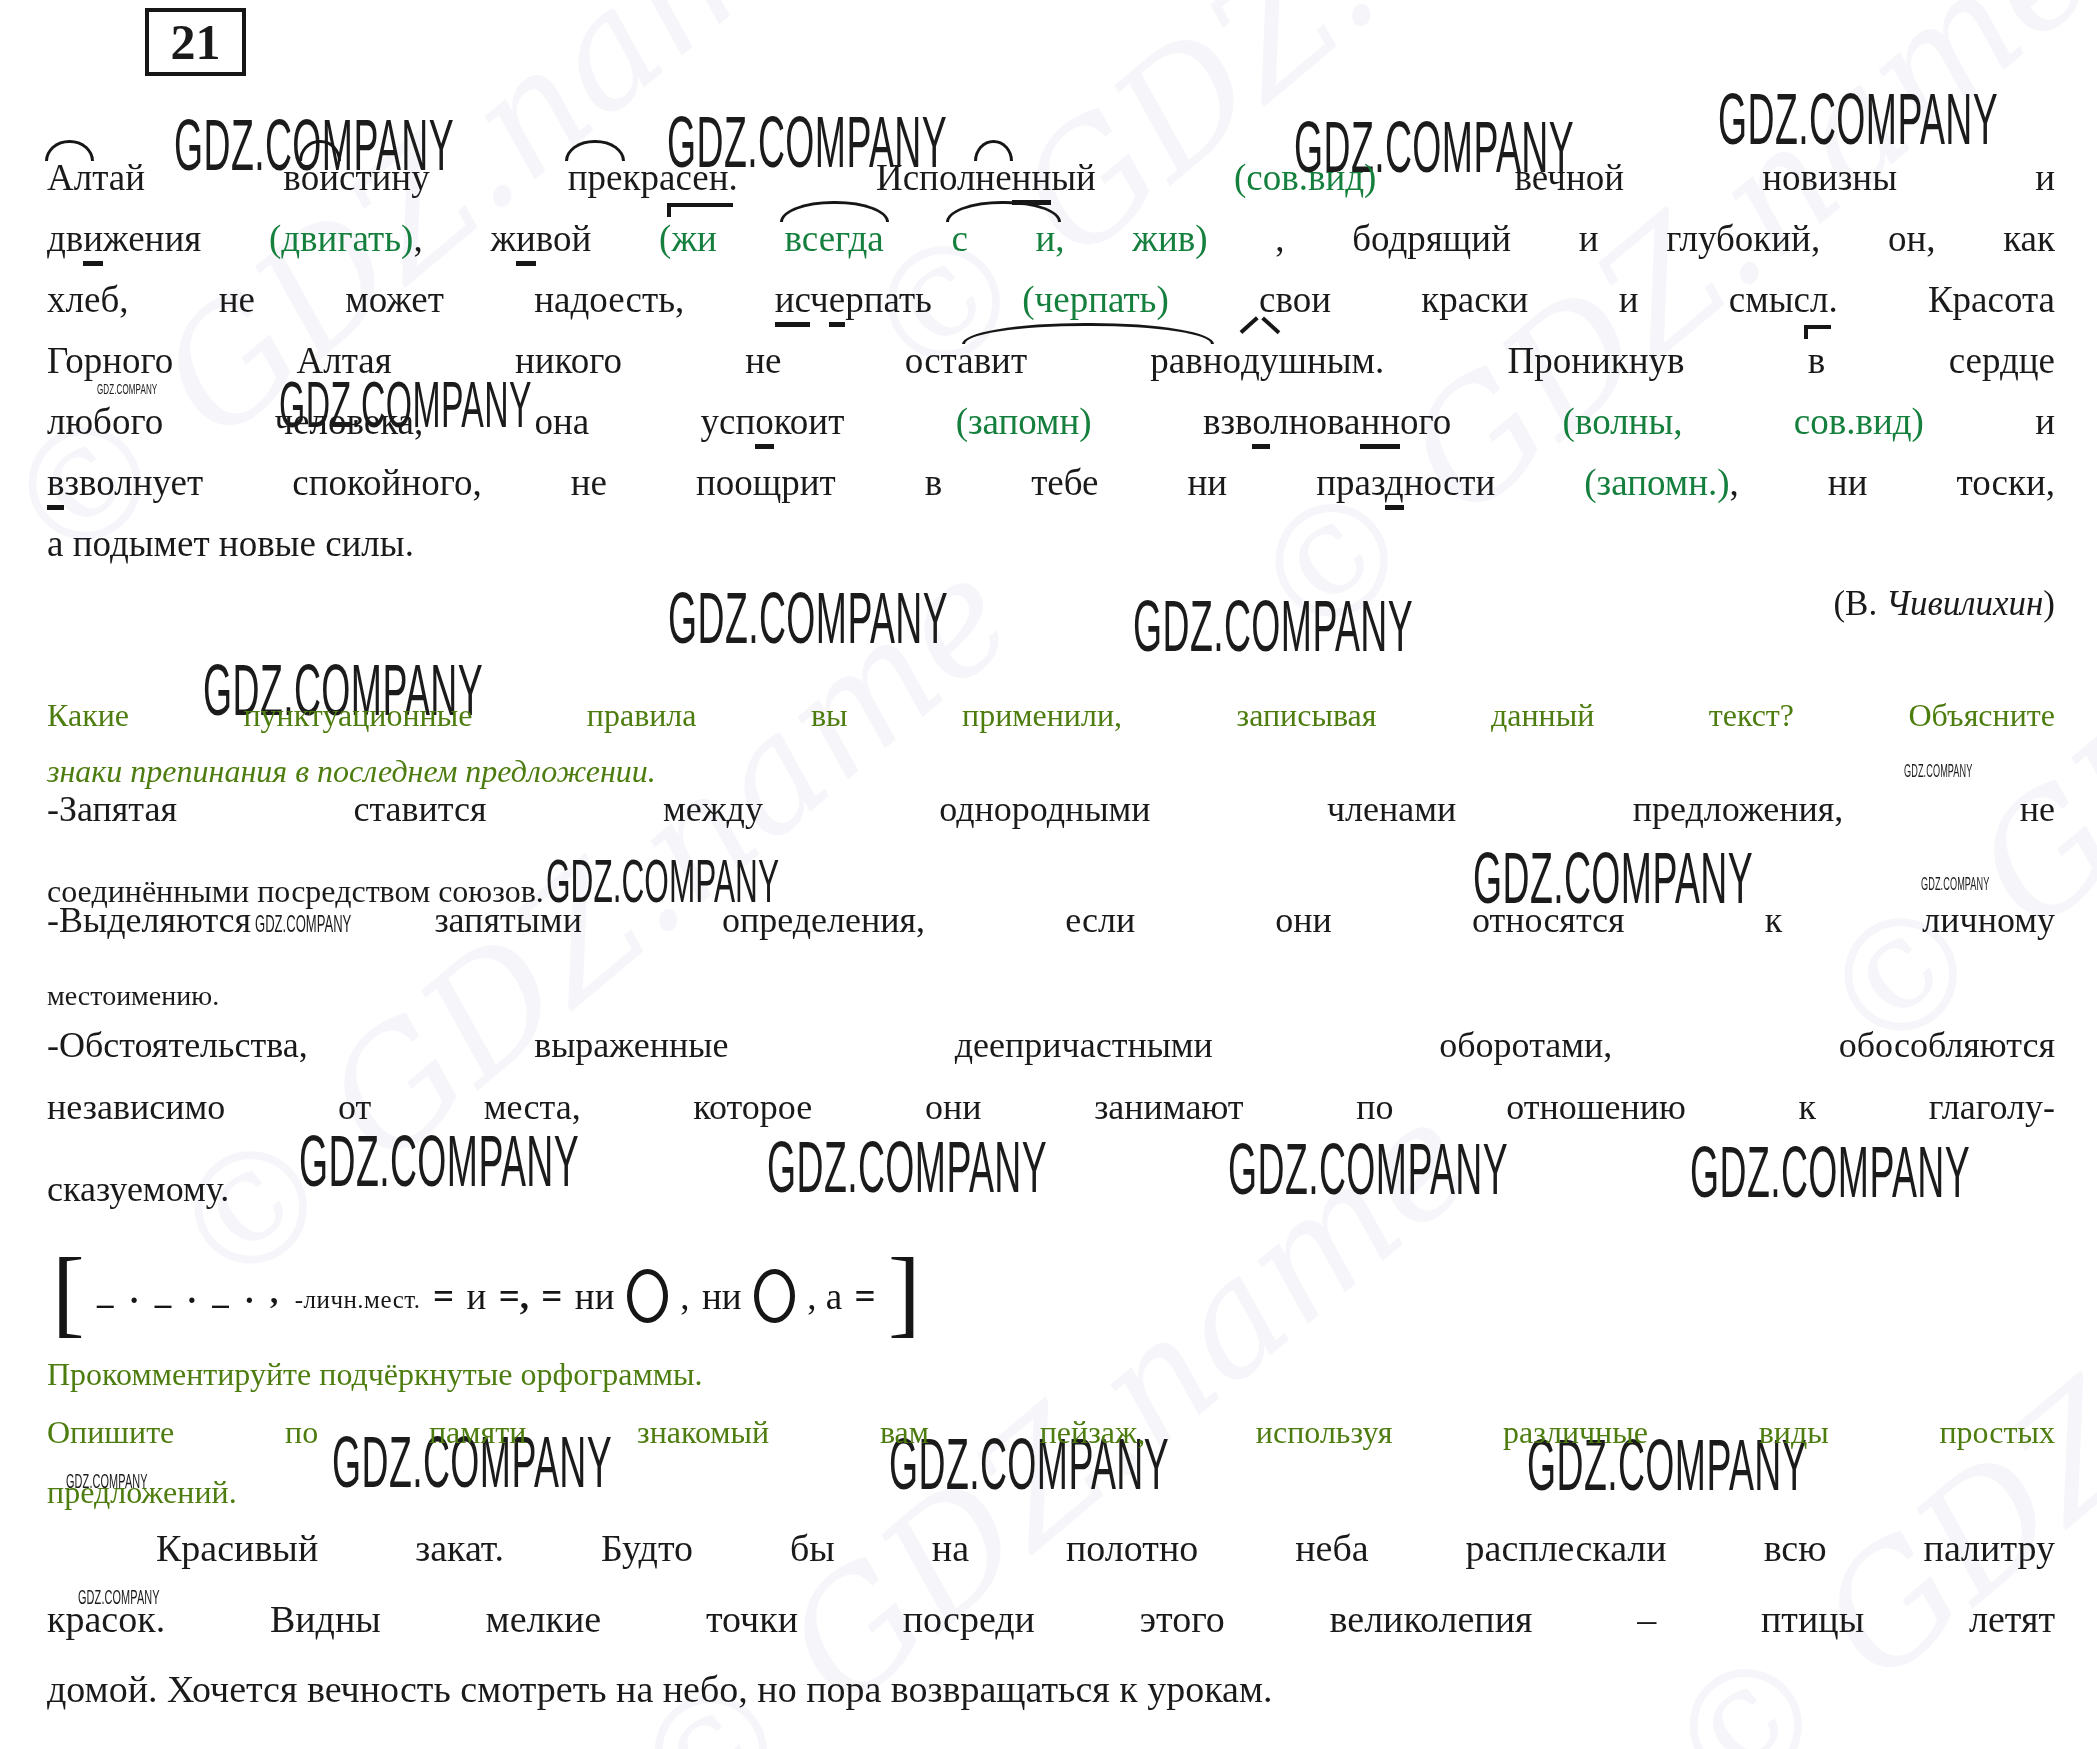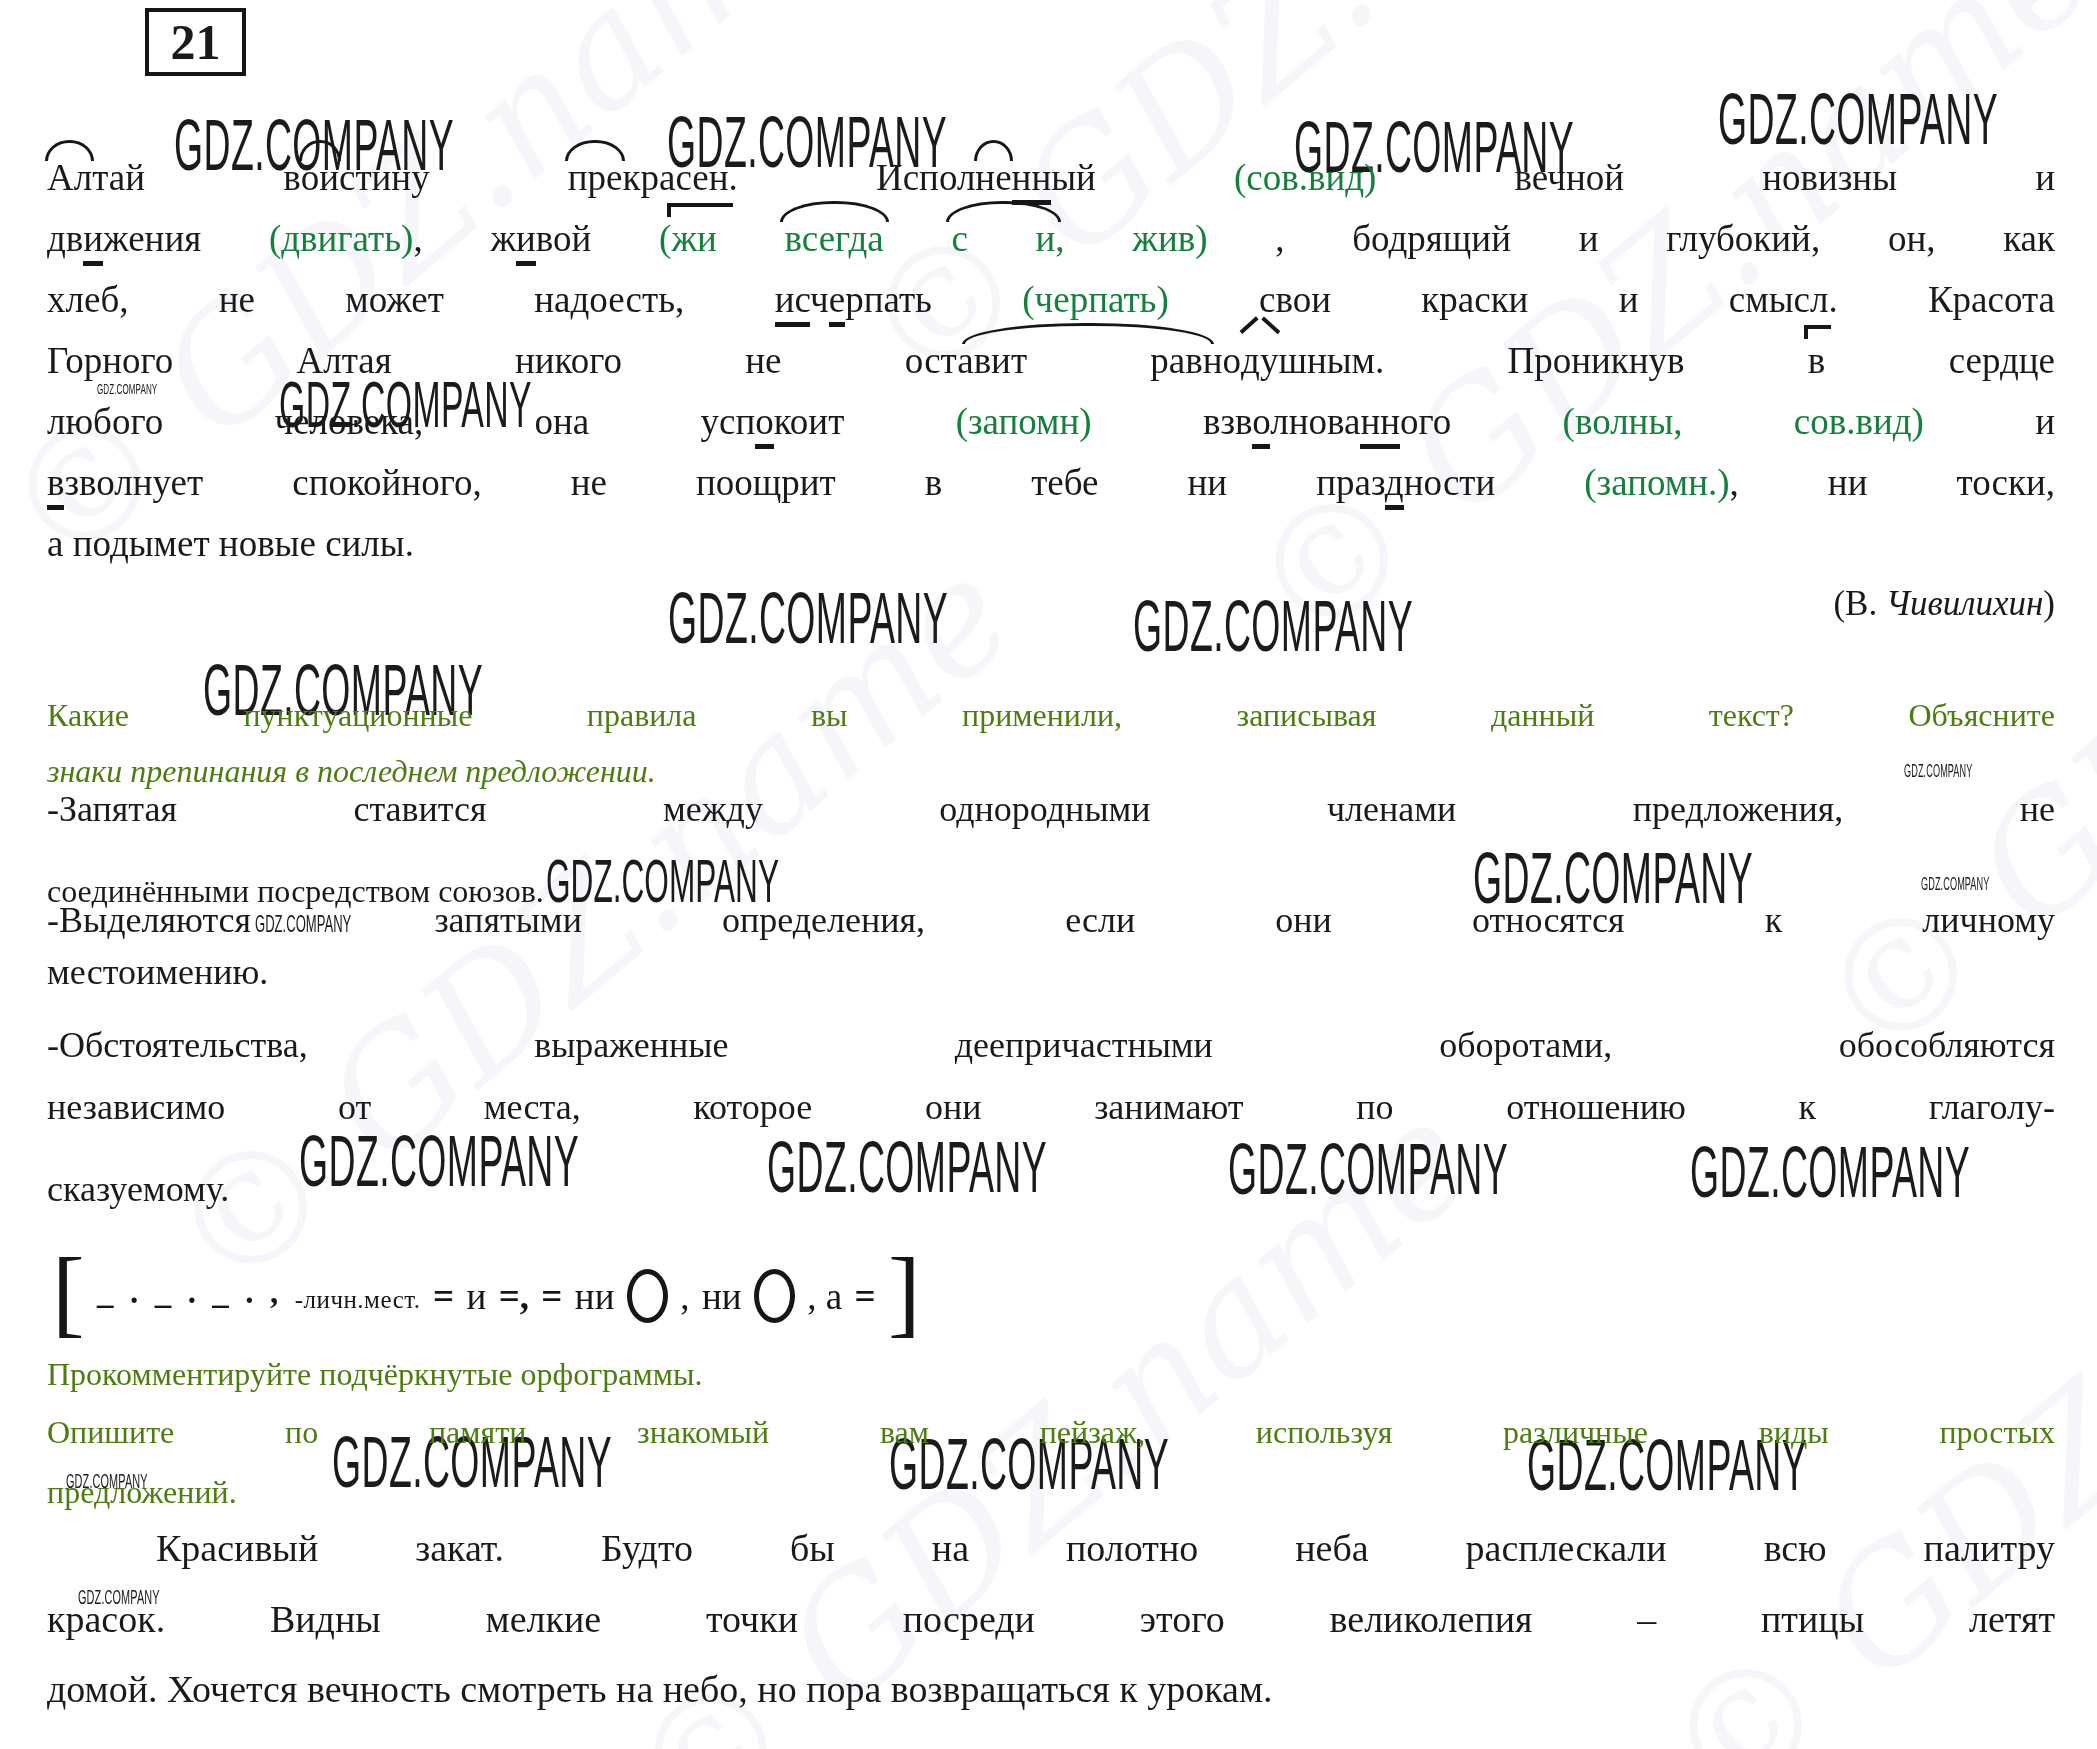--- a/index.html
+++ b/index.html
@@ -130,21 +130,21 @@
     <div class="line al-justify c-main" style="top: 332px; font-size: 37px;"><span>Горного Алтая никого не оста</span><span class="arc">вит рав</span><span>но</span><span class="caret">ду</span><span>шным. Проникнув </span><span class="brk">в</span><span> сердце</span></div>
     <div class="line al-justify c-main" style="top: 393px; font-size: 37px;"><span>любого человека, она усп</span><span class="u">о</span><span>коит </span><span class="hint">(запомн)</span><span> взв</span><span class="u">о</span><span>лнова</span><span class="u">нн</span><span>ого </span><span class="hint">(волны, сов.вид)</span><span> и</span></div>
     <div class="line al-justify c-main" style="top: 454px; font-size: 37px;"><span class="u">в</span><span>зволнует спокойного, не поощрит в тебе ни праз</span><span class="u">д</span><span>ности </span><span class="hint">(запомн.)</span><span>, ни тоски,</span></div>
     <div class="line al-left c-main" style="top: 515px; font-size: 37px;"><span>а подымет новые силы.</span></div>
     <div class="line al-right c-main" style="top: 577px; font-size: 35px;"><span>(В. </span><span class="i">Чивилихин</span><span>)</span></div>
     <div class="line al-justify c-gray" style="top: 691px; font-size: 32px;"><span>Какие пунктуационные правила вы применили, записывая данный текст? Объясните</span></div>
     <div class="line al-left c-gray" style="top: 747px; font-size: 32px; font-style: italic;"><span>знаки препинания в последнем предложении.</span></div>
     <div class="line al-justify c-main" style="top: 782px; font-size: 36px;"><span>-Запятая ставится между однородными членами предложения, не</span></div>
     <div class="line al-left c-main" style="top: 834px; font-size: 32px;"><span>соединёнными посредством союзов.</span><span class="wmInline">GDZ.COMPANY</span></div>
     <div class="line al-justify c-main" style="top: 893px; font-size: 36px;"><span>-Выделяются</span><span class="wmTinyInline">GDZ.COMPANY</span><span>запятыми определения, если они относятся к личному</span></div>
-    <div class="line al-left c-main" style="top: 945px; font-size: 36px;"><span>местоимению.</span></div>
+    <div class="line al-left c-main" style="top: 974px; font-size: 28px;"><span>местоимению.</span></div>
     <div class="line al-justify c-main" style="top: 1018px; font-size: 36px;"><span>-Обстоятельства, выраженные деепричастными оборотами, обособляются</span></div>
     <div class="line al-justify c-main" style="top: 1080px; font-size: 36px;"><span>независимо от места, которое они занимают по отношению к глаголу-</span></div>
     <div class="line al-left c-main" style="top: 1162px; font-size: 36px;"><span>сказуемому.</span></div>
     <div class="line al-left c-gray" style="top: 1350px; font-size: 32px;"><span>Прокомментируйте подчёркнутые орфограммы.</span></div>
     <div class="line al-justify c-gray" style="top: 1408px; font-size: 32px;"><span>Опишите по памяти знакомый вам пейзаж, используя различные виды простых</span></div>
     <div class="line al-left c-gray" style="top: 1468px; font-size: 32px;"><span>предложений.</span></div>
     <div class="line al-justify c-main" style="top: 1519px; font-size: 38px; text-indent: 109px;"><span>Красивый закат. Будто бы на полотно неба расплескали всю палитру</span></div>
     <div class="line al-justify c-main" style="top: 1590px; font-size: 38px;"><span>красок. Видны мелкие точки посреди этого великолепия – птицы летят</span></div>
     <div class="line al-left c-main" style="top: 1660px; font-size: 38px;"><span>домой. Хочется вечность смотреть на небо, но пора возвращаться к урокам.</span></div>
   </div>

